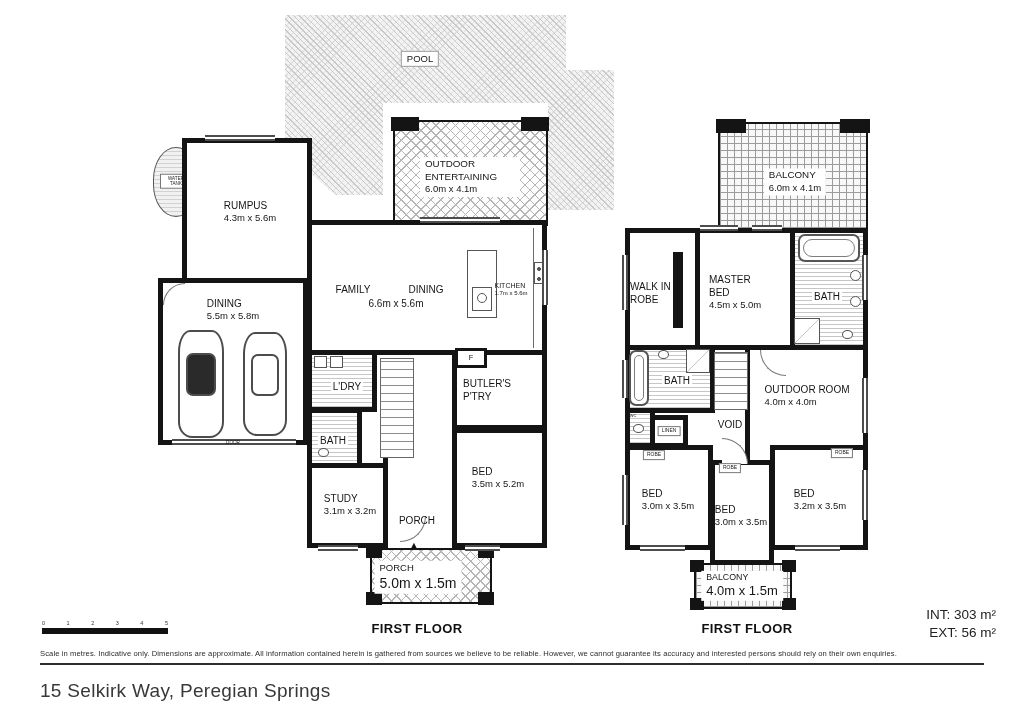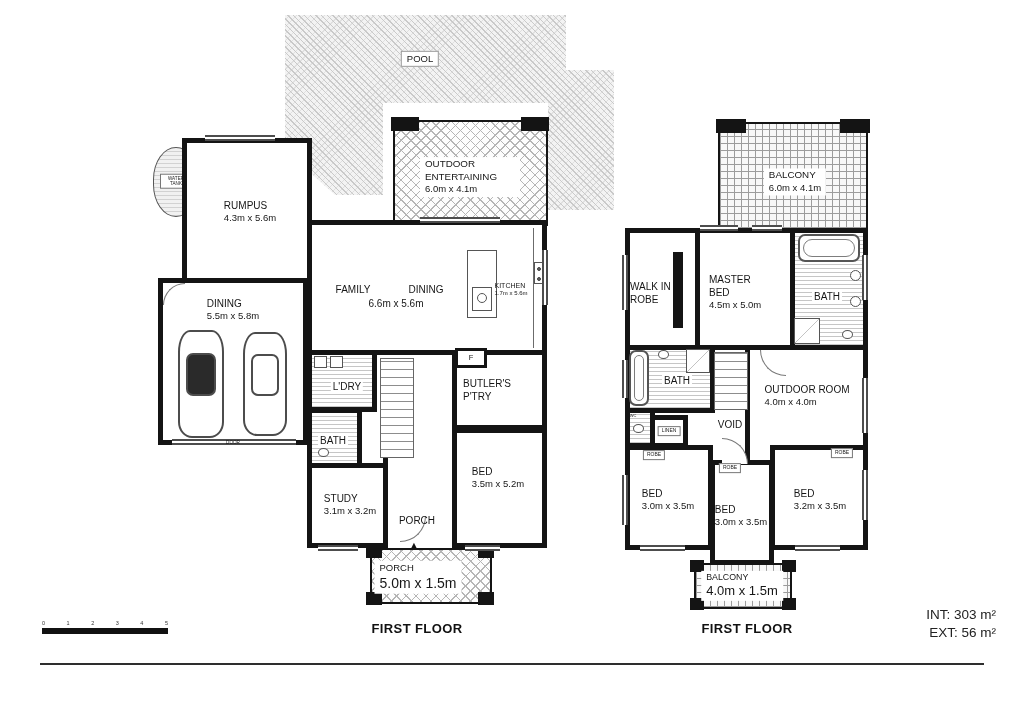--- a/index.html
+++ b/index.html
@@ -268,15 +268,17 @@
       <span>5</span>
     </div>
     <div class="scale-bar"></div>
   </div>
 
   <div class="areas">
     <div>INT: 303 m²</div>
     <div>EXT: 56 m²</div>
   </div>
 
+  <div class="footer-disclaimer">Scale in metres. Indicative only. Dimensions are approximate. All information contained herein is gathered from sources we believe to be reliable. However, we cannot guarantee its accuracy and interested persons should rely on their own enquiries.</div>
   <div class="footer-rule"></div>
+  <div class="address">15 Selkirk Way, Peregian Springs</div>
 
 </div>
 
 </body></html>

